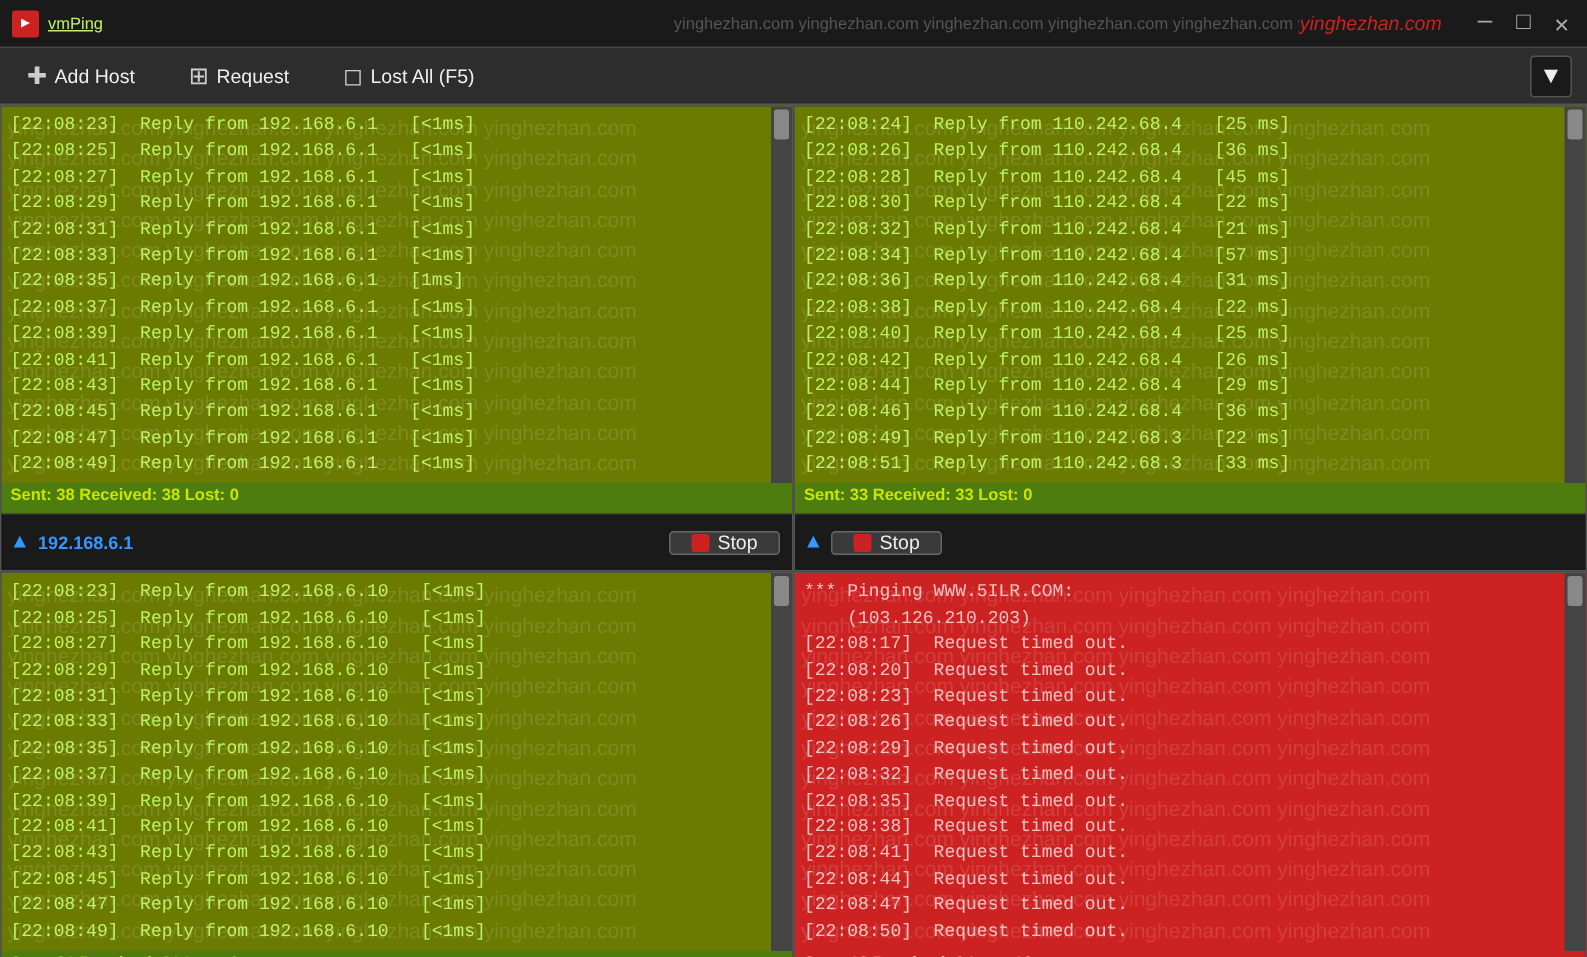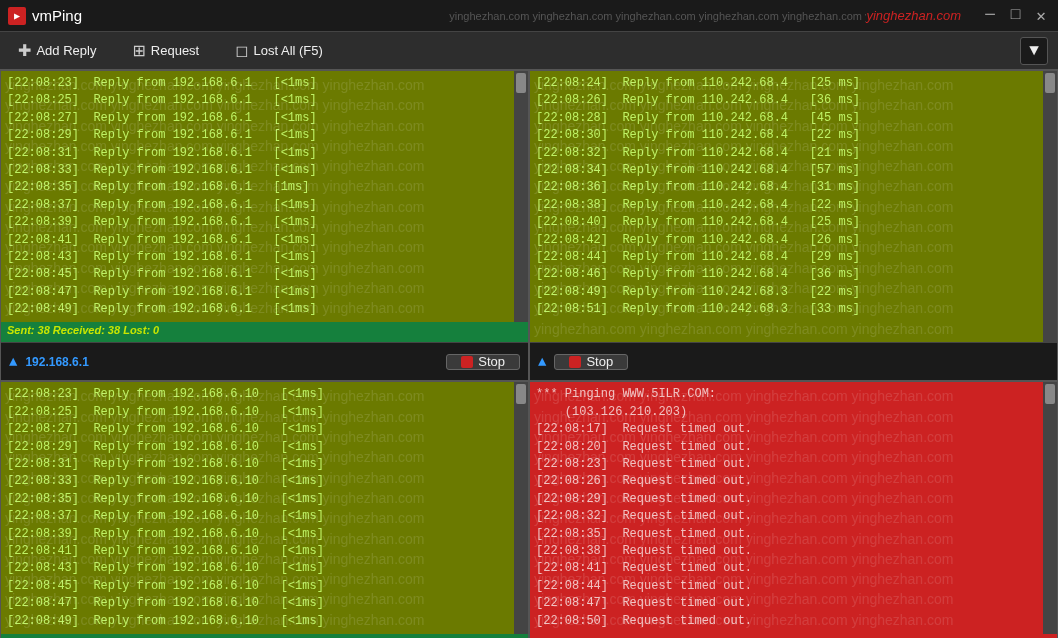--- a/index.html
+++ b/index.html
@@ -26,24 +26,25 @@
       height: 18px;
       background: #cc2222;
       border-radius: 2px;
       margin-right: 6px;
       display: flex; align-items: center; justify-content: center;
       font-size: 10px;
       color: white;
       font-weight: bold;
     }
     .title-bar-text {
-      color: #ffffff;
-      font-size: 15px;
+      color: #bef264;
+      font-size: 11px;
       font-family: Arial, sans-serif;
       flex: 1;
+      text-decoration: underline;
     }
     .title-watermark {
       color: #cc2222;
       font-size: 13px;
       font-family: Arial, sans-serif;
       margin-right: 20px;
       font-style: italic;
     }
     .title-controls {
       display: flex; gap: 8px;
@@ -147,23 +148,22 @@
 
     
     .status-bar {
       height: 20px;
       padding: 2px 6px;
       font-size: 11px;
       font-family: Arial, sans-serif;
       font-weight: bold;
     }
     .status-bar.green-status {
-      background: #15803d;
+      background: #4d7c0f;
       color: #c8e600;
-      font-style: italic;
     }
     .status-bar.red-status {
       background: #cc2222;
       color: #ffcccc;
     }
 
     
     .host-bar {
       height: 38px;
       background: #1a1a1a;
@@ -217,21 +217,21 @@
   <div class="title-controls">
     <span class="title-btn">─</span>
     <span class="title-btn">□</span>
     <span class="title-btn">✕</span>
   </div>
 </div>
 
 <div class="toolbar">
   <div class="toolbar-btn">
     <span class="icon-sym">✚</span>
-    <span>Add Reply</span>
+    <span>Add Host</span>
   </div>
   <div class="toolbar-btn">
     <span class="icon-sym">⊞</span>
     <span>Request</span>
   </div>
   <div class="toolbar-btn">
     <span class="icon-sym">◻</span>
     <span>Lost All (F5)</span>
   </div>
   <div style="flex:1;"></div>
@@ -286,20 +286,21 @@
 [22:08:42]  Reply from 110.242.68.4   [26 ms]
 [22:08:44]  Reply from 110.242.68.4   [29 ms]
 [22:08:46]  Reply from 110.242.68.4   [36 ms]
 [22:08:49]  Reply from 110.242.68.3   [22 ms]
 [22:08:51]  Reply from 110.242.68.3   [33 ms]</div>
       <div class="scroll-track">
         <div class="scroll-thumb"></div>
       </div>
     <div style="position: absolute; inset: 0px; overflow: hidden; pointer-events: none; opacity: 0.12; color: rgb(255, 255, 255); font-size: 14px; font-family: Arial; display: flex; flex-wrap: wrap; align-content: flex-start; padding: 4px;">yinghezhan.com yinghezhan.com yinghezhan.com yinghezhan.com yinghezhan.com yinghezhan.com yinghezhan.com yinghezhan.com yinghezhan.com yinghezhan.com yinghezhan.com yinghezhan.com yinghezhan.com yinghezhan.com yinghezhan.com yinghezhan.com yinghezhan.com yinghezhan.com yinghezhan.com yinghezhan.com yinghezhan.com yinghezhan.com yinghezhan.com yinghezhan.com yinghezhan.com yinghezhan.com yinghezhan.com yinghezhan.com yinghezhan.com yinghezhan.com yinghezhan.com yinghezhan.com yinghezhan.com yinghezhan.com yinghezhan.com yinghezhan.com yinghezhan.com yinghezhan.com yinghezhan.com yinghezhan.com yinghezhan.com yinghezhan.com yinghezhan.com yinghezhan.com yinghezhan.com yinghezhan.com yinghezhan.com yinghezhan.com yinghezhan.com yinghezhan.com yinghezhan.com yinghezhan.com yinghezhan.com yinghezhan.com yinghezhan.com yinghezhan.com yinghezhan.com yinghezhan.com yinghezhan.com yinghezhan.com yinghezhan.com yinghezhan.com yinghezhan.com yinghezhan.com yinghezhan.com yinghezhan.com yinghezhan.com yinghezhan.com yinghezhan.com yinghezhan.com yinghezhan.com yinghezhan.com yinghezhan.com yinghezhan.com yinghezhan.com yinghezhan.com yinghezhan.com yinghezhan.com yinghezhan.com yinghezhan.com </div>
       </div>
+    <div class="status-bar green-status">Sent: 33 Received: 33 Lost: 0</div>
     <div class="host-bar">
       <span class="host-arrow">▲</span>
       <button class="stop-btn">
         <span class="stop-icon"></span>
         <span>Stop</span>
       </button>
     </div>
   </div>
 
   <div class="panel">

